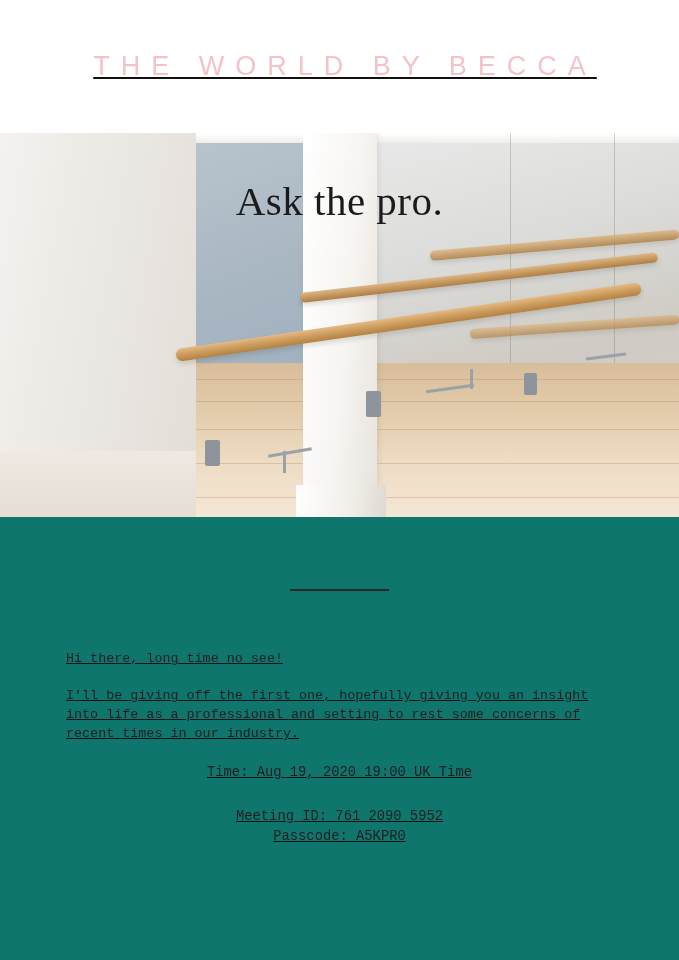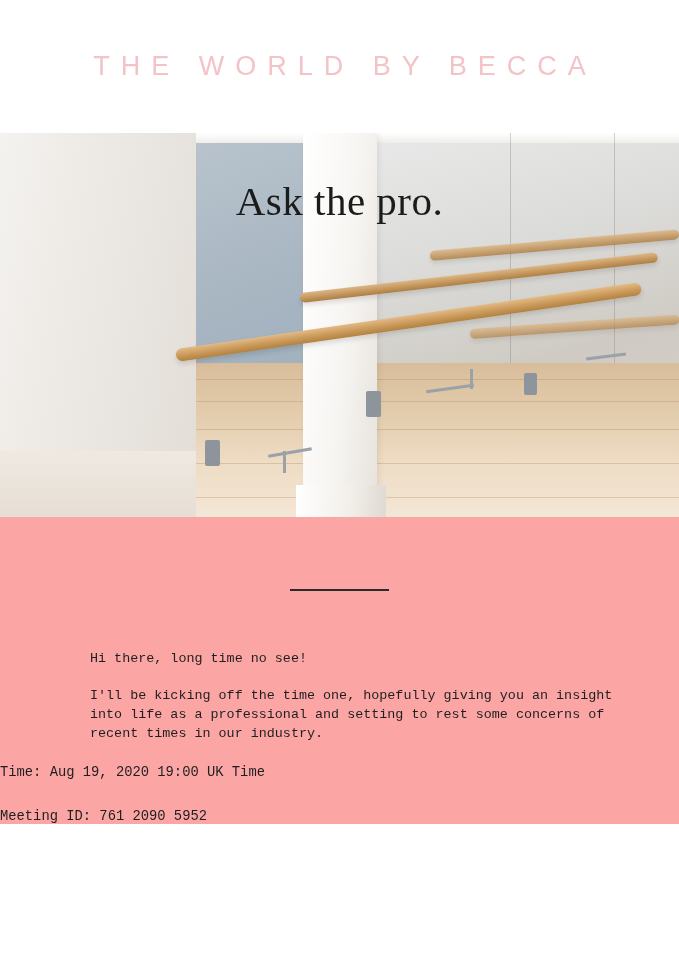--- a/index.html
+++ b/index.html
@@ -10,22 +10,23 @@
   body {
     width: 679px;
     height: 960px;
     overflow: hidden;
     font-family: "Liberation Sans", sans-serif;
     color: #111111;
   }
   .page {
     position: relative;
     width: 679px;
-    height: 824px;
-    background: #fca5a5;
+    height: 960px;
+    background: #0f766e;
+    text-decoration: underline;
   }
 
   
   .masthead {
     height: 133px;
     display: flex;
     align-items: center;
     justify-content: center;
     background: #ffffff;
   }
@@ -166,29 +167,29 @@
     margin-top: 14px;
   }
 
   
   .body {
     padding: 0 66px;
     font-family: "Liberation Mono", monospace;
     font-size: 13.4px;
     line-height: 19px;
     color: #1f1f1f;
-    margin-left: 24px;
   }
   .body p {
     margin: 0 0 18px 0;
   }
   .body p.last-left {
     margin-bottom: 20px;
   }
   .centered {
+    text-align: center;
     font-family: "Liberation Mono", monospace;
     font-size: 13.8px;
     line-height: 20px;
     color: #1f1f1f;
   }
   .time-line {
     margin: 0 0 24px 0;
   }
   .meeting-line { margin: 0; }
   .passcode-line { margin: 0; }
@@ -240,21 +241,22 @@
     </div>
     <div class="hero-title">Ask the pro.</div>
   </div>
 
   <div class="divider-wrap">
     <div class="divider"></div>
   </div>
 
   <div class="body">
     <p>Hi there, long time no see!</p>
-    <p class="last-left">I'll be kicking off the time one, hopefully giving you an insight into life as a professional and setting to rest some concerns of recent times in our industry.</p>
+    <p class="last-left">I'll be giving off the first one, hopefully giving you an insight into life as a professional and setting to rest some concerns of recent times in our industry.</p>
   </div>
 
   <div class="centered">
     <p class="time-line">Time: Aug 19, 2020 19:00 UK Time</p>
     <p class="meeting-line">Meeting ID: 761 2090 5952</p>
+    <p class="passcode-line">Passcode: A5KPR0</p>
   </div>
 
 </div>
 
 </body></html>

